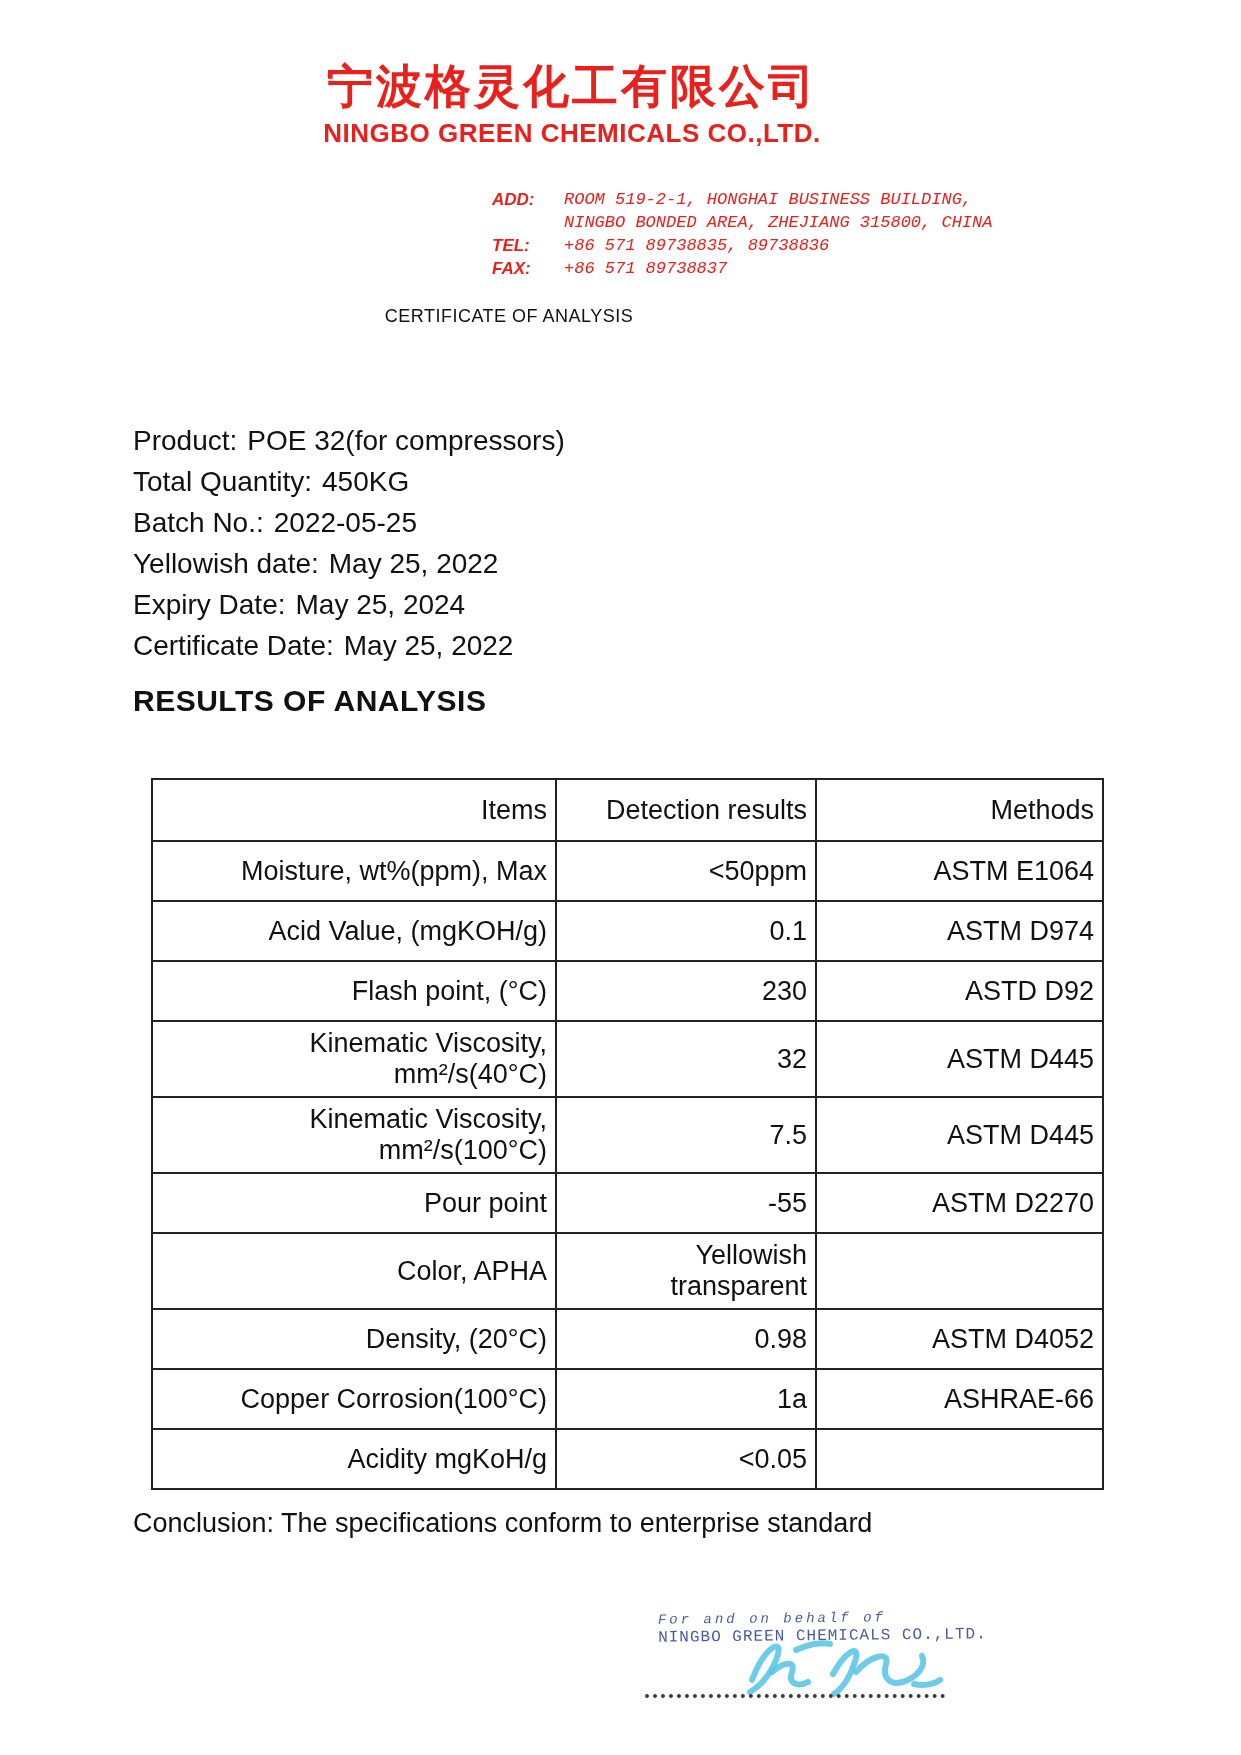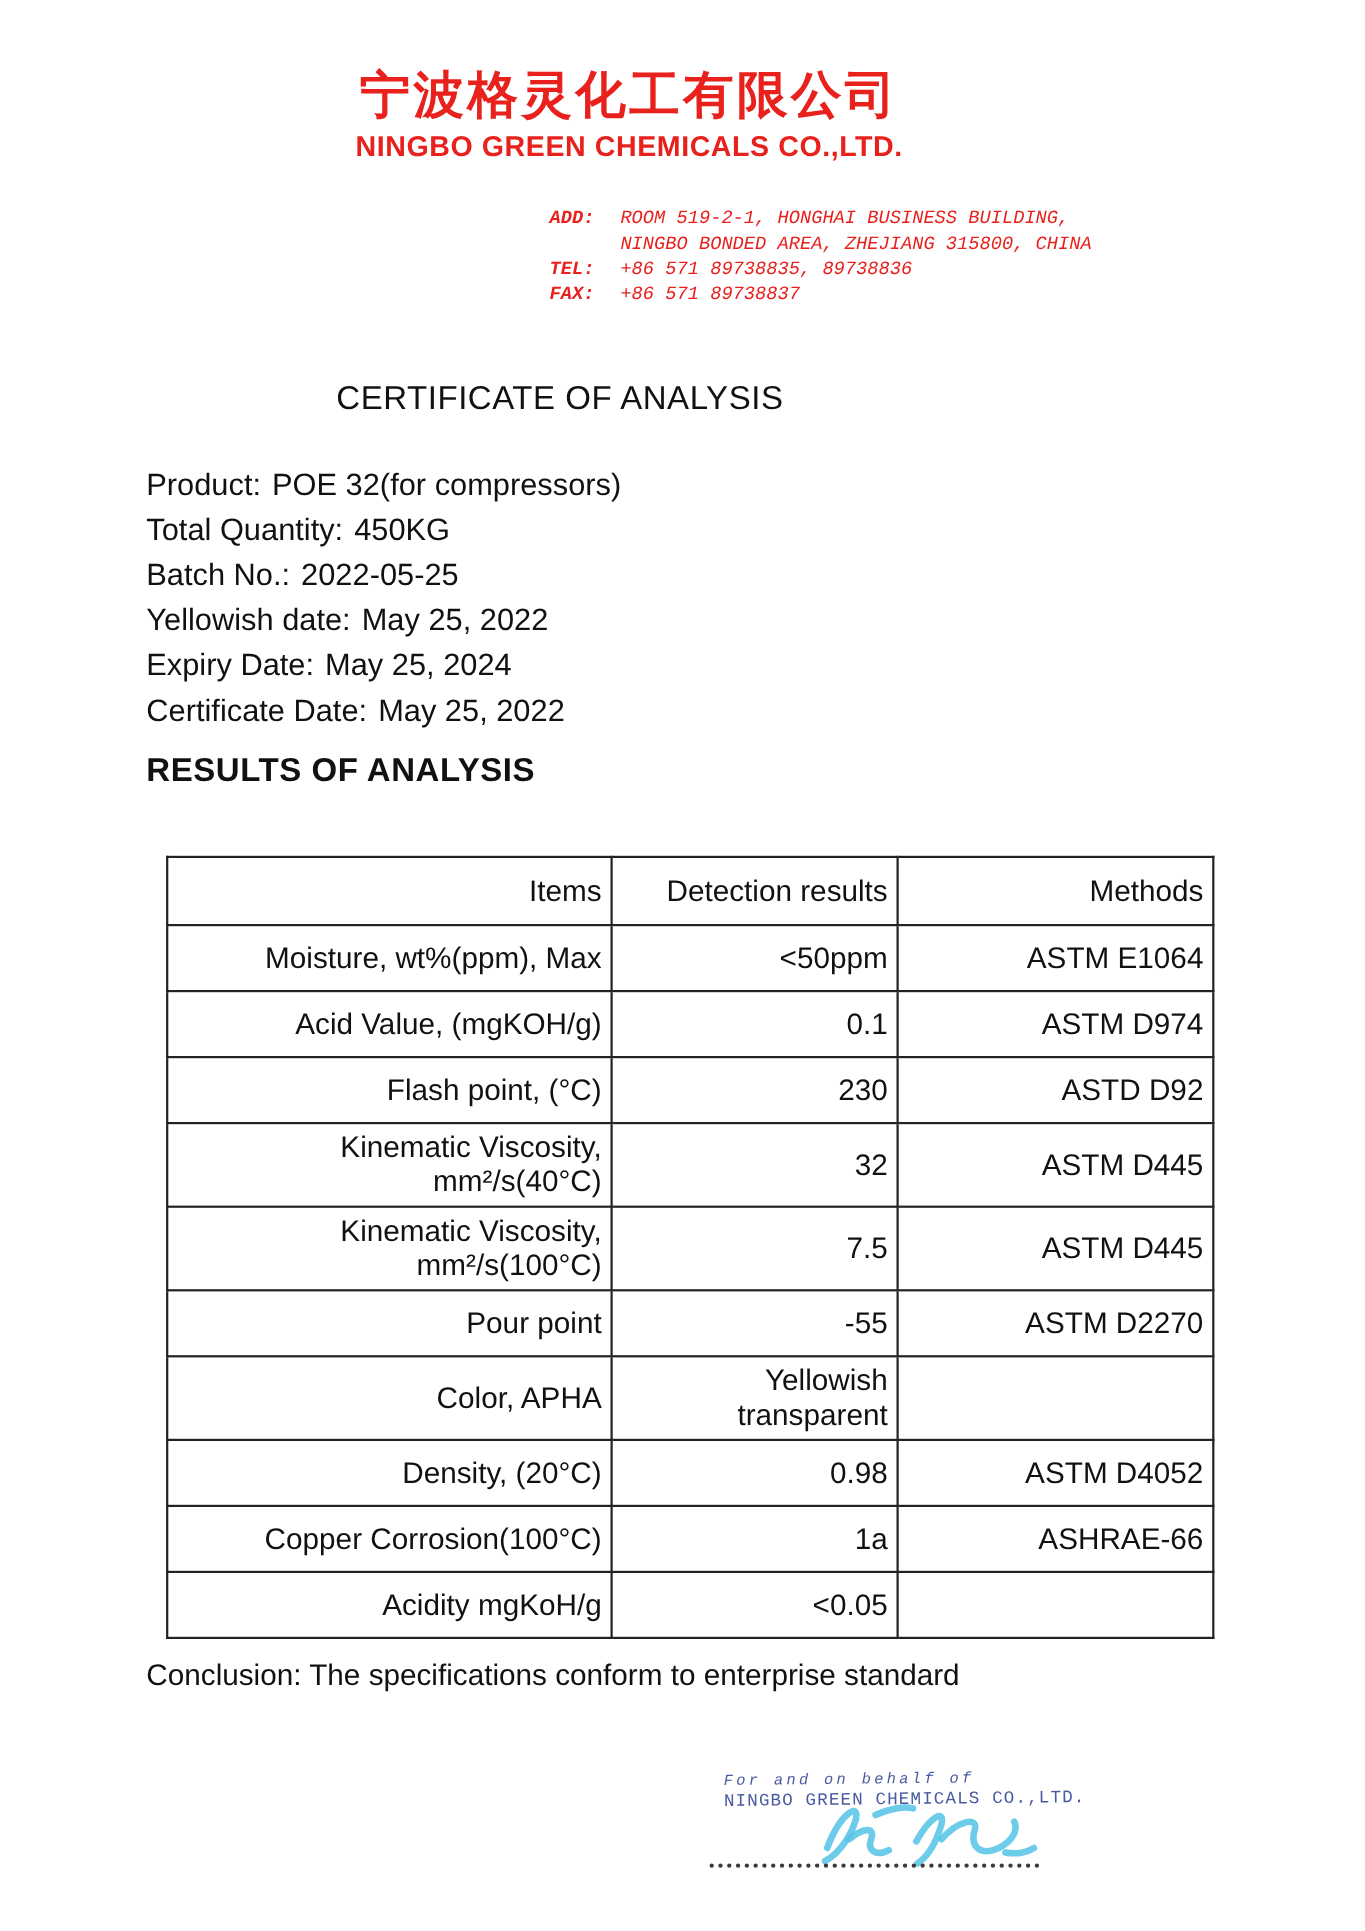--- a/index.html
+++ b/index.html
@@ -20,26 +20,26 @@
   .en-title{
     font-size:26px;font-weight:bold;letter-spacing:.5px;
     color:var(--red);margin-top:4px;
   }
   
   .contact{
     position:absolute;left:492px;top:188px;
     color:var(--red);font-style:italic;font-size:17px;line-height:23px;
   }
   .contact-row{display:flex;}
-  .contact-lbl{width:56px;text-align:center;font-weight:bold;flex:0 0 56px;font-family:Liberation Mono, monospace;}
+  .contact-lbl{width:56px;text-align:left;font-weight:bold;flex:0 0 56px;}
   .contact-val{margin-left:16px;white-space:nowrap;font-family:Liberation Mono, monospace;}
   
   .cert-title{
     position:absolute;top:306px;left:0;width:1018px;text-align:center;
-    font-size:30px;letter-spacing:.5px;color:#111;margin-top:40px;
+    font-size:18px;letter-spacing:.5px;color:#111;
   }
   .results-heading{
     position:absolute;top:684px;left:133px;
     font-size:30px;font-weight:bold;letter-spacing:.5px;color:#111;
   }
   
   .product-info{position:absolute;left:133px;top:420px;font-size:28px;}
   .info-line{height:41px;line-height:41px;white-space:nowrap;}
   .info-lbl{font-weight:normal;margin-right:10px;}
   

